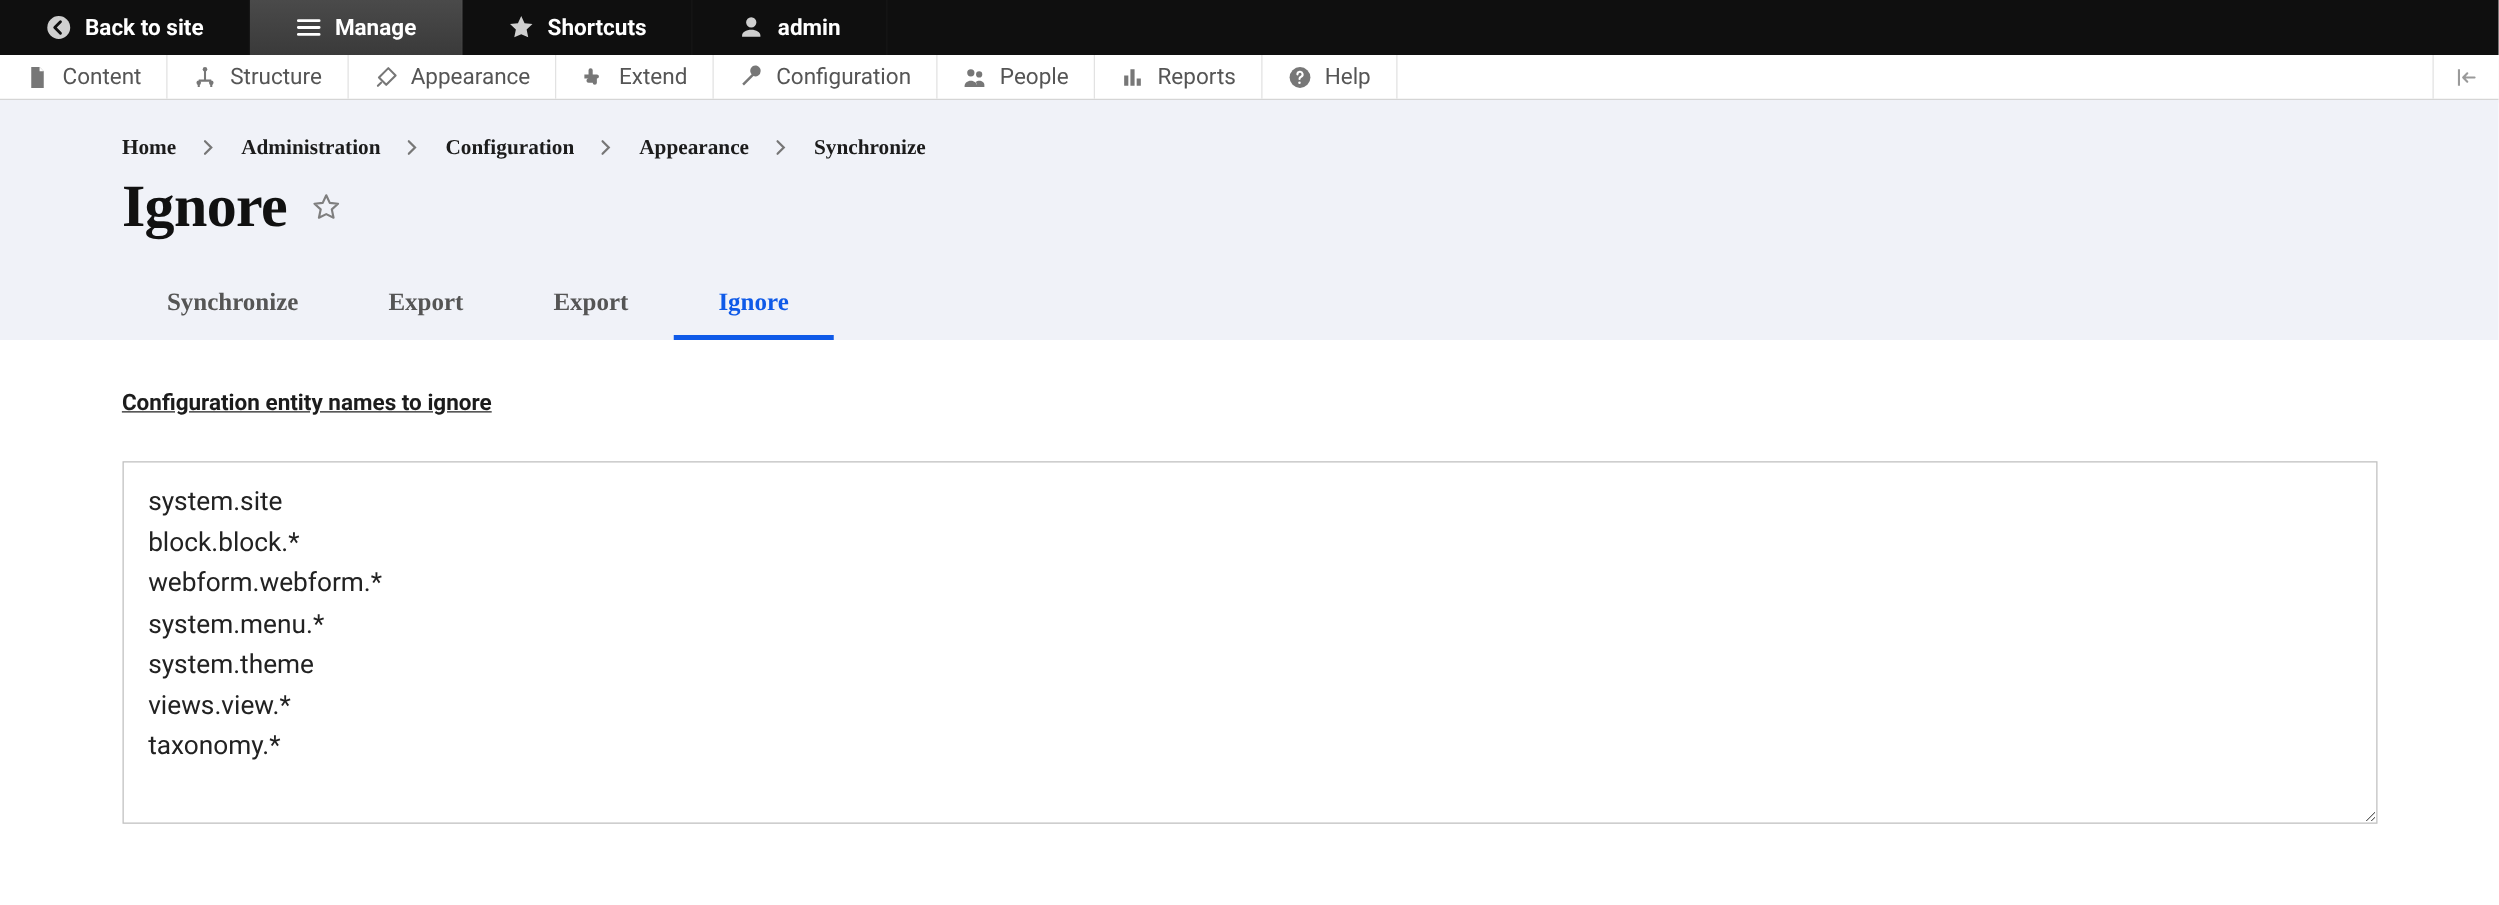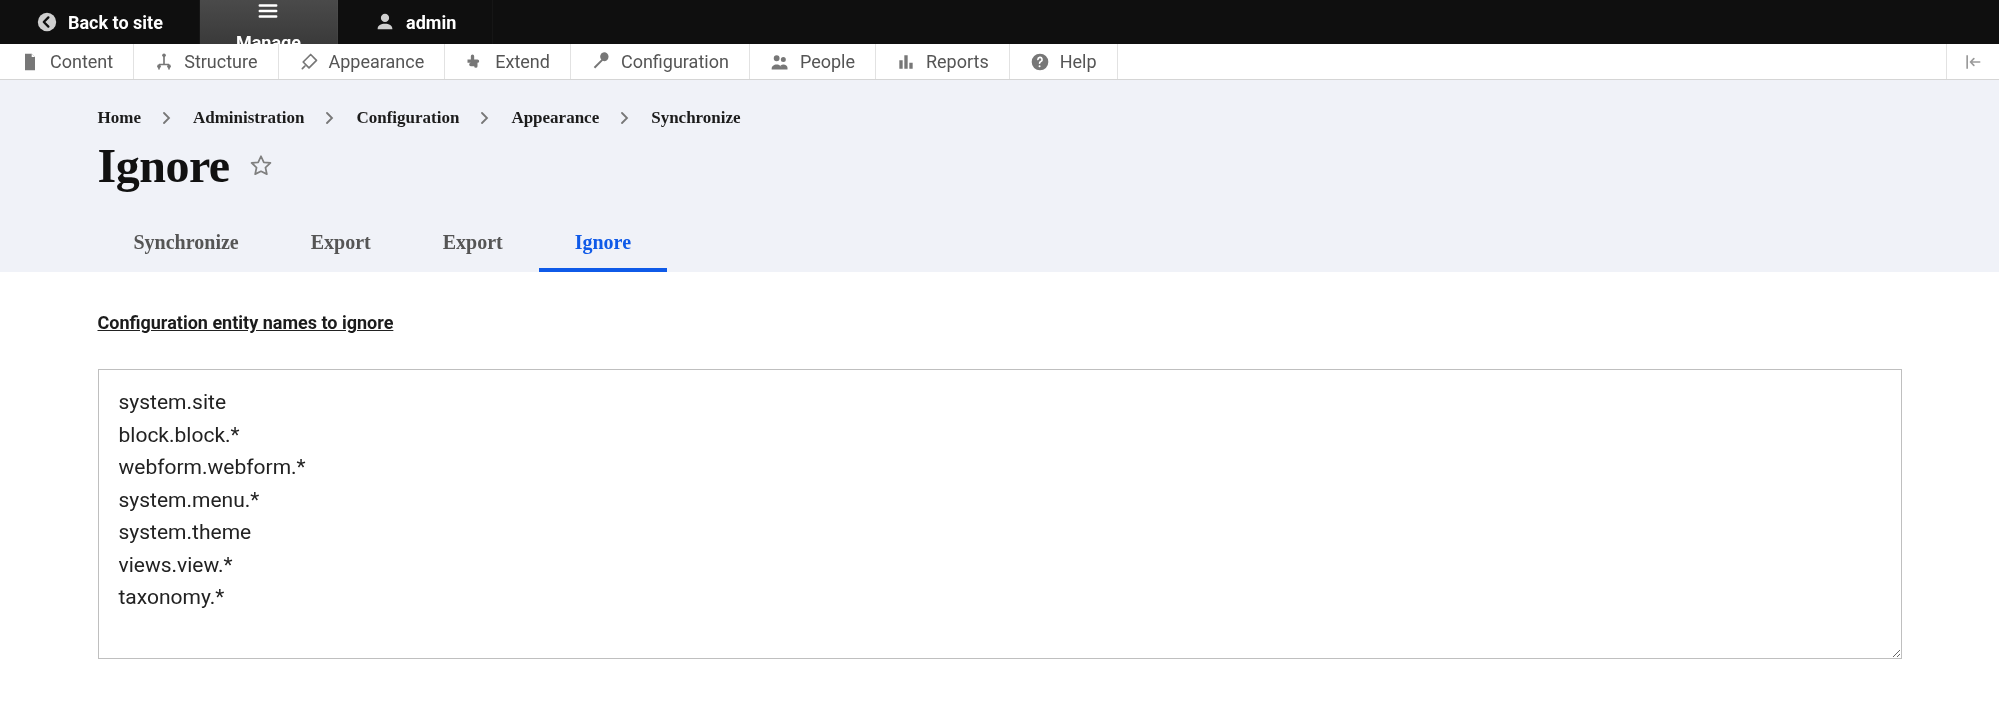--- a/index.html
+++ b/index.html
@@ -26,21 +26,20 @@
     padding: 0 36px;
     font-weight: 700;
     font-size: 18px;
     color: #fff;
     cursor: pointer;
     border-right: 1px solid rgba(255,255,255,0.03);
   }
   .toolbar-top .tb-item.active {
     background: #414141;
     background: linear-gradient(#4a4a4a,#3a3a3a);
-    flex-direction: column;
   }
   .toolbar-top .tb-item .icon {
     display: inline-flex;
     width: 22px; height: 22px;
     color: #d9d9d9;
   }
   .toolbar-top .tb-item.active .icon { color:#fff; }
 
   
   .toolbar-admin {
@@ -186,20 +185,28 @@
     <span class="icon">
       <svg viewBox="0 0 24 24">
           <path d="M3 6h18M3 12h18M3 18h18" stroke="#fff" stroke-width="2.6" stroke-linecap="round"></path>
         </svg>
     </span>
     <span>Manage</span>
   </div>
   <div class="tb-item">
     <span class="icon">
       <svg viewBox="0 0 24 24">
+          <path d="M12 2l2.9 6.3 6.9.7-5.1 4.7 1.4 6.8L12 17.8 5.9 20.5l1.4-6.8L2.2 9l6.9-.7L12 2z" fill="#cfcfcf"></path>
+        </svg>
+    </span>
+    <span>Shortcuts</span>
+  </div>
+  <div class="tb-item">
+    <span class="icon">
+      <svg viewBox="0 0 24 24">
           <path d="M12 12a4.5 4.5 0 1 0 0-9 4.5 4.5 0 0 0 0 9zm0 2c-4.5 0-8 2.3-8 5v1h16v-1c0-2.7-3.5-5-8-5z" fill="#cfcfcf"></path>
         </svg>
     </span>
     <span>admin</span>
   </div>
 </div>
 
 <div class="toolbar-admin">
   <div class="am-item">
     <span class="icon">

